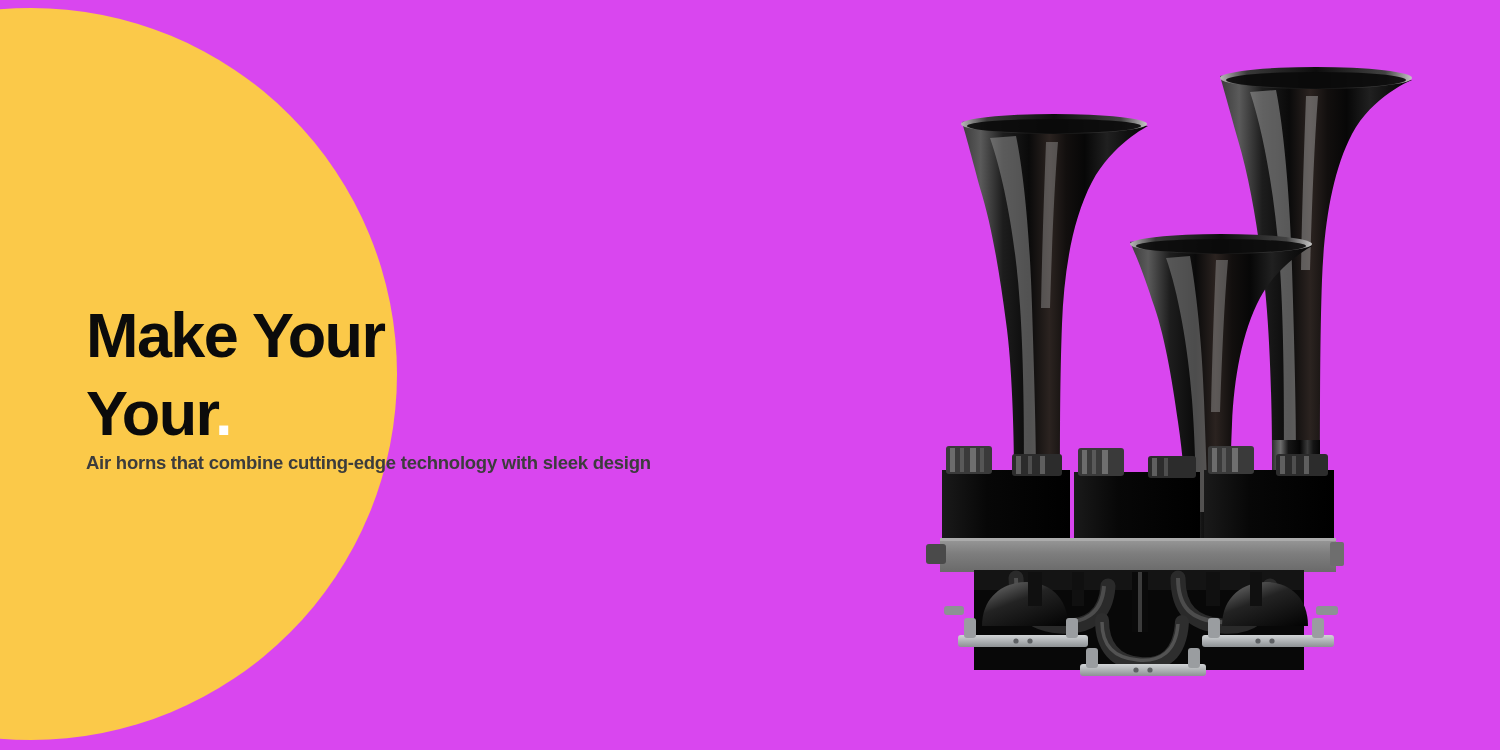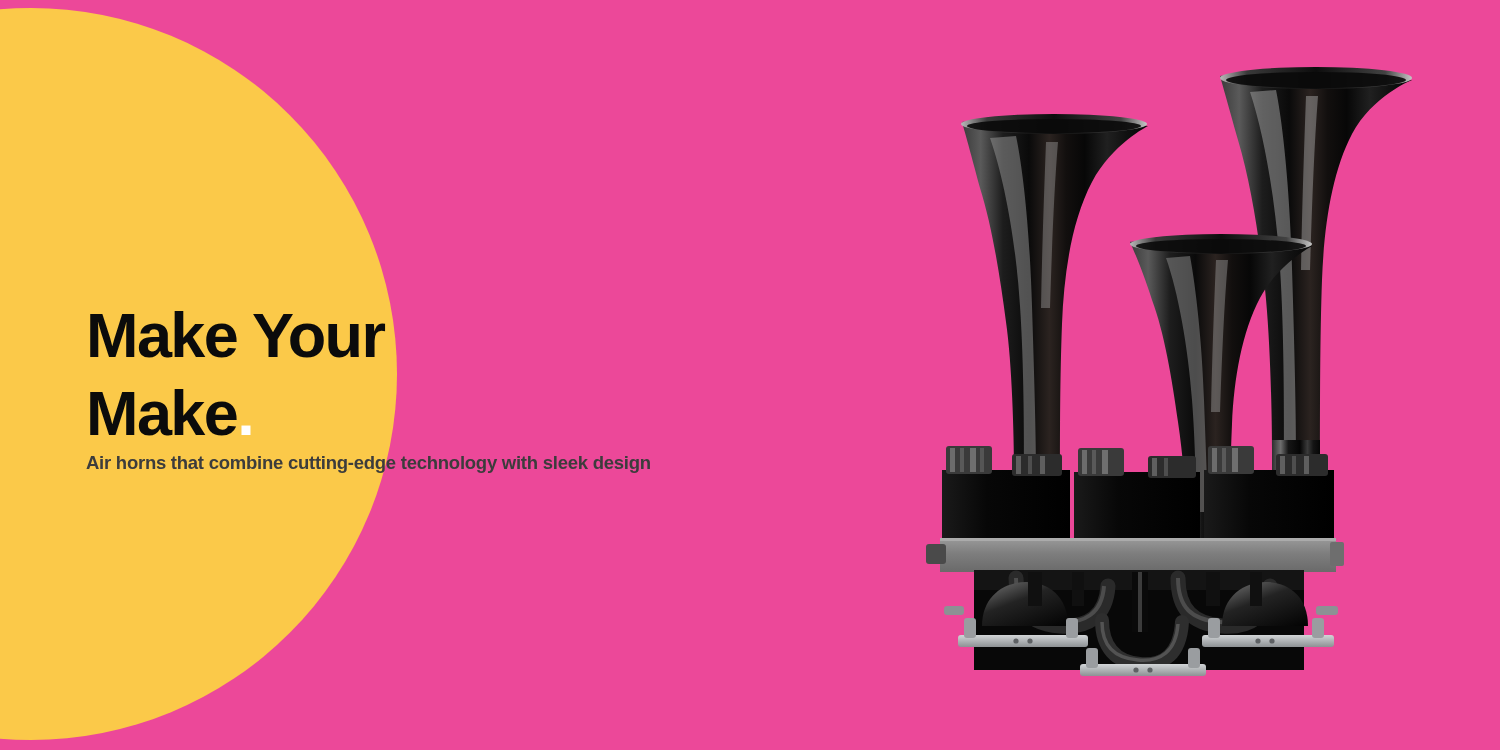--- a/index.html
+++ b/index.html
@@ -7,21 +7,21 @@
   html, body {
     width: 1500px;
     height: 750px;
     overflow: hidden;
     font-family: "Liberation Sans", sans-serif;
   }
   .hero {
     position: relative;
     width: 1500px;
     height: 750px;
-    background: #ec4899;
+    background: #d946ef;
     overflow: hidden;
     padding-left: 36px;
   }
   
   .deco-circle {
     position: absolute;
     left: -335px;
     top: 8px;
     width: 732px;
     height: 732px;
@@ -66,21 +66,21 @@
   .product svg { display: block; width: 100%; height: 100%; }
 </style>
 </head>
 <body>
 
 <div class="hero">
 
   <div class="deco-circle"></div>
 
   <div class="copy">
-    <h1 class="headline"><span>Make Your</span><br><span>Make</span><span class="dot">.</span></h1>
+    <h1 class="headline"><span>Make Your</span><br><span>Your</span><span class="dot">.</span></h1>
     <p class="subhead">Air horns that combine cutting-edge technology with sleek design</p>
   </div>
 
   <div class="product">
     <svg viewBox="0 0 540 680" xmlns="http://www.w3.org/2000/svg" aria-hidden="true">
       <defs>
 
         <linearGradient id="bellG" x1="0" y1="0" x2="1" y2="0">
           <stop offset="0" stop-color="#3b3b3b"></stop>
           <stop offset="0.10" stop-color="#5a5a5a"></stop>

